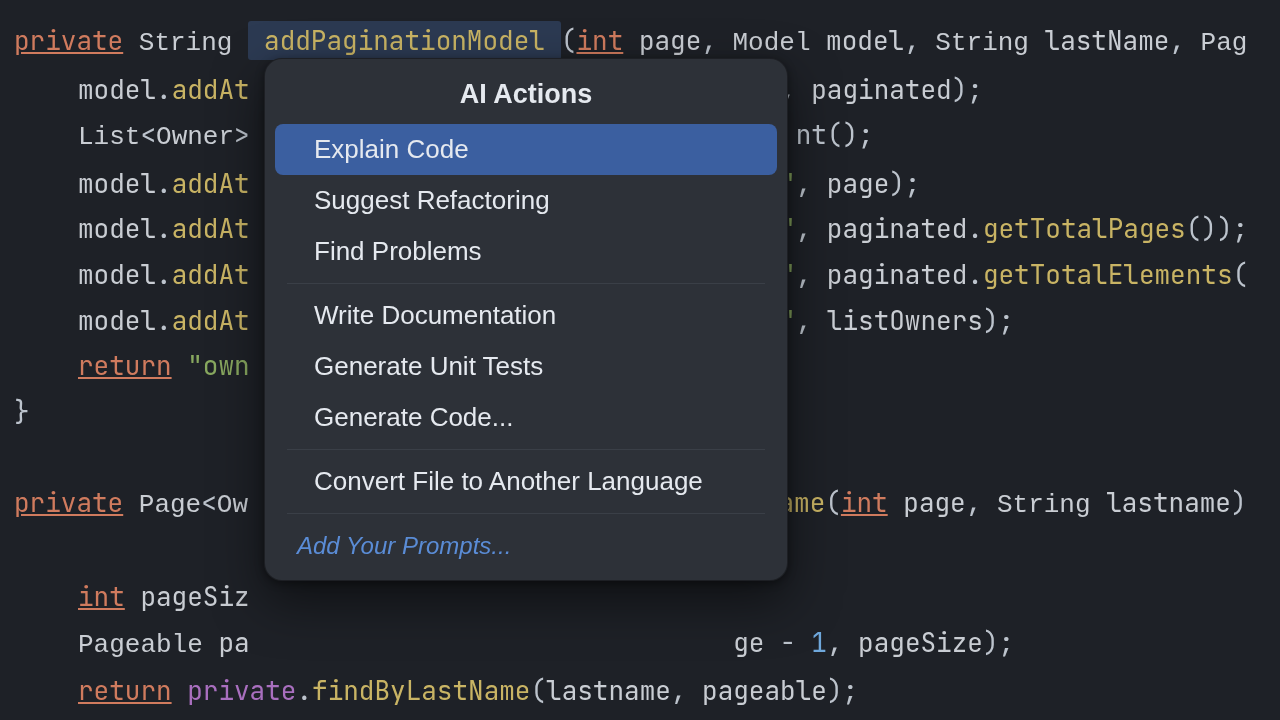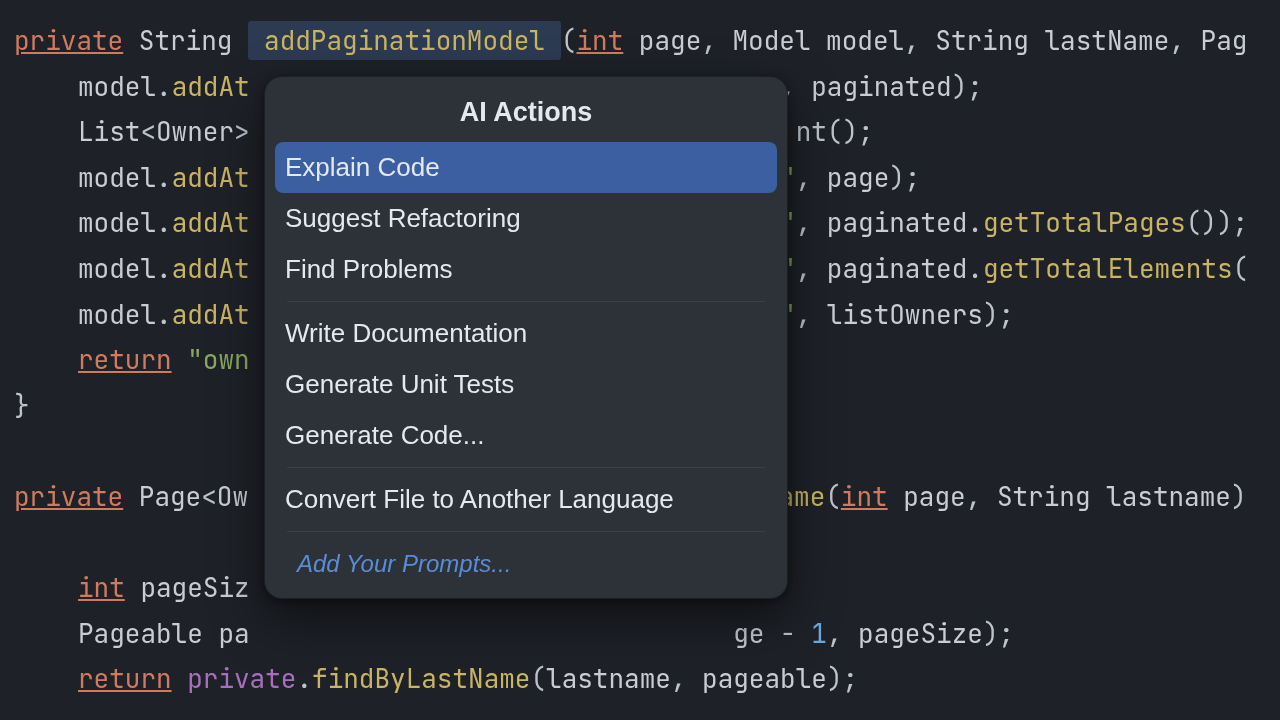--- a/index.html
+++ b/index.html
@@ -33,57 +33,57 @@
     position: absolute;
     left: 0; top: 0;
     width: 1280px; height: 720px;
     padding: 18px 0 0 14px;
     font-size: 26px;
     line-height: 45.6px;
     white-space: pre;
     color: var(--fg);
   }
   .kw { color: var(--kw); text-decoration: underline; }
-  .ty { color: var(--type); }
+  .ty { color: var(--type); font-family: Liberation Mono, monospace; }
   .mn { color: var(--method); }
   .fd { color: var(--field); }
   .st { color: var(--string); }
   .nm { color: var(--num); }
   .pn { color: var(--punct); }
   .pa { color: var(--param); }
   .hl {
     background: var(--sel-bg);
     border-radius: 3px;
     padding: 2px 16px;
   }
   .indent { display:inline-block; width: 64px; }
   
   .popup {
     position: absolute;
     left: 264px;
-    top: 76px;
+    top: 58px;
     width: 524px;
     background: var(--popup-bg);
     border: 1px solid var(--popup-border);
     border-radius: 18px;
     box-shadow: 0 20px 50px rgba(0,0,0,0.5), 0 2px 8px rgba(0,0,0,0.4);
     padding: 10px 10px 6px 10px;
     font-family: -apple-system, "Helvetica Neue", "Segoe UI", Arial, sans-serif;
   }
   .popup-title {
     text-align: center;
     color: var(--popup-fg);
     font-size: 27px;
     font-weight: 600;
     padding: 10px 0 14px 0;
   }
   .popup-item {
     color: var(--popup-fg);
     font-size: 26px;
-    padding: 10px 10px;
+    padding: 10px 39px;
     border-radius: 8px;
     cursor: pointer;
   }
   .popup-item.selected {
     background: var(--popup-sel);
   }
   .popup-sep {
     height: 1px;
     background: var(--popup-sep);
     margin: 6px 12px;

